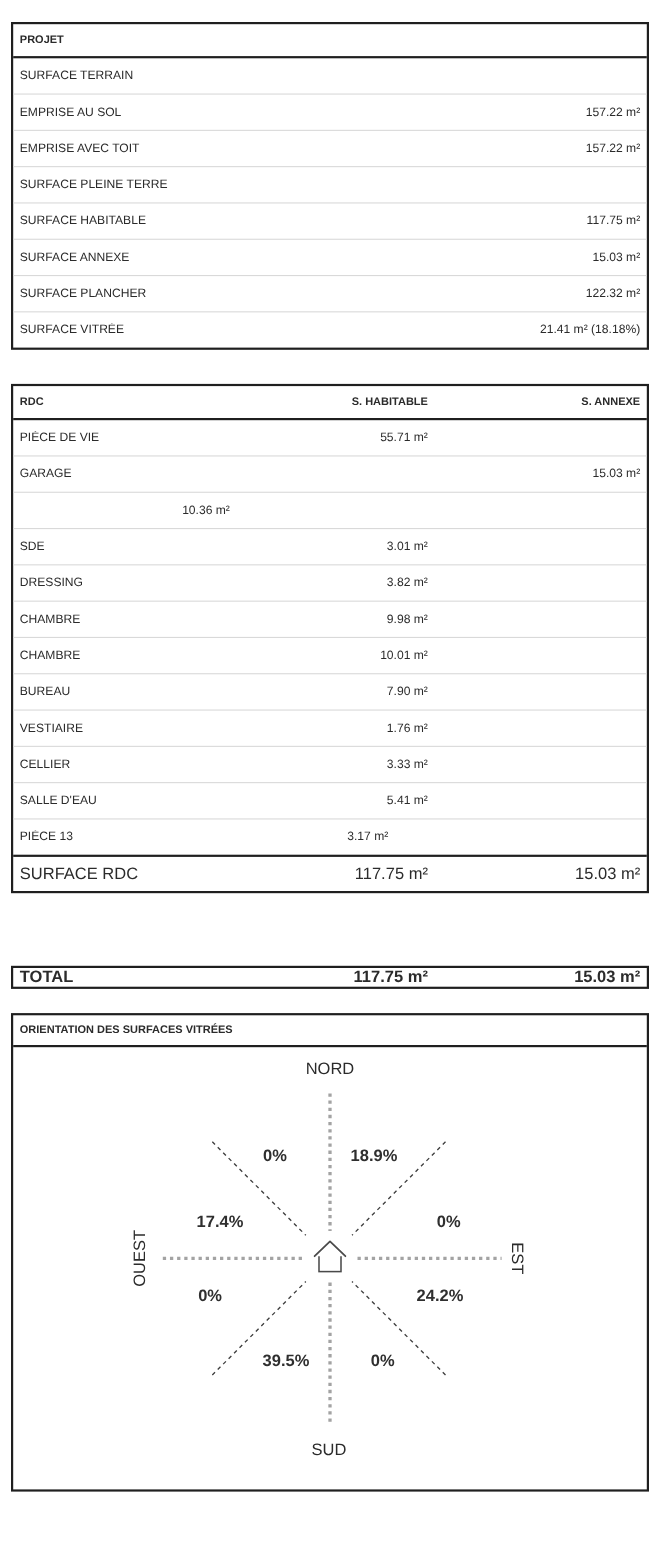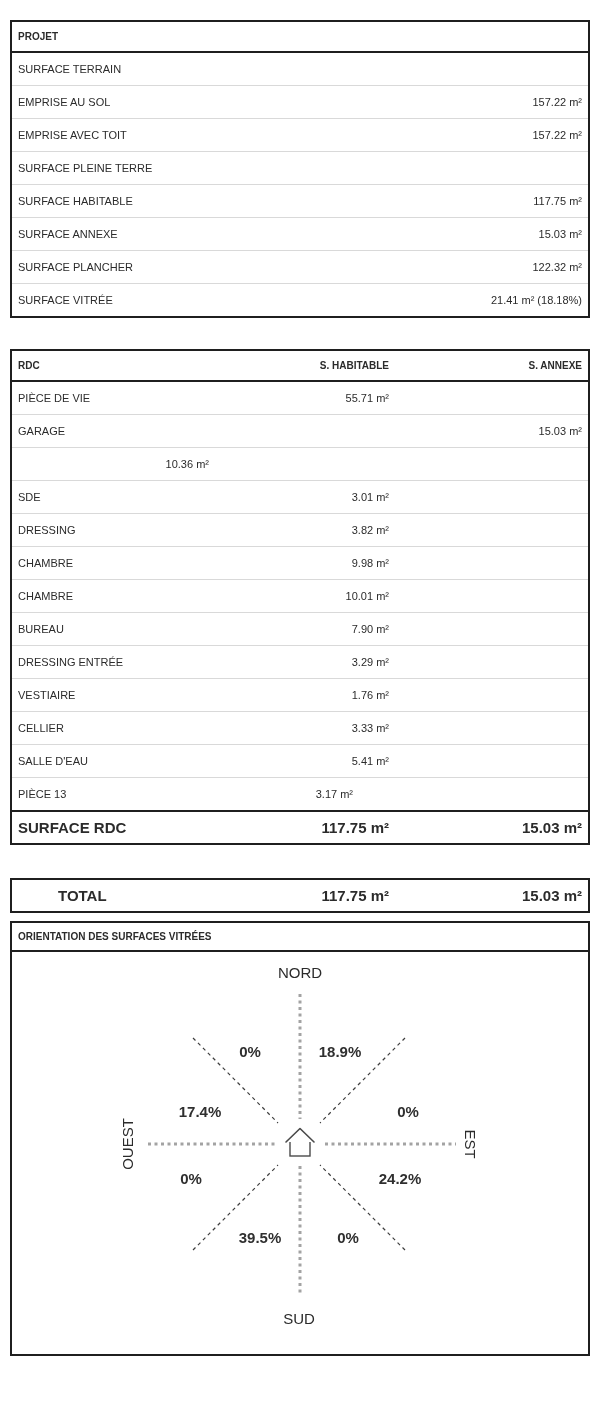--- a/index.html
+++ b/index.html
@@ -23,25 +23,25 @@
   .row{
     display:grid;align-items:center;height:32px;font-size:11px;
     border-bottom:1px solid #d9d9d9;
   }
   .rows .row:last-child{border-bottom:none;gap:36px;}
   .grid2{grid-template-columns:1fr 220px;}
   .grid3{grid-template-columns:1fr 180px 193px;}
   .cell-label{padding-left:6px;overflow:hidden;white-space:nowrap;}
   .cell-val{text-align:right;padding-right:6px;white-space:nowrap;}
   .footer-row{
-    display:grid;align-items:center;height:31px;font-size:15px;font-weight:bold;
+    display:grid;align-items:center;height:31px;font-size:15px;font-weight:normal;
     border-top:2px solid #1f1f1f;
   }
   .single-row{
-    display:grid;align-items:center;height:31px;font-size:15px;font-weight:bold;margin-left:40px;
+    display:grid;align-items:center;height:17px;font-size:15px;font-weight:bold;
   }
   #panel-project{top:20px;}
   #panel-rdc{top:349px;}
   #panel-total{top:878px;}
   #panel-orientation{top:921px;height:435px;}
   #compass-body{width:576px;height:402px;display:block;}
   .dir-label{font-size:15px;fill:#2b2b2b;font-weight:normal;}
   .pct-label{font-size:15px;fill:#2f2f2f;font-weight:bold;}
 </style>
 </head>
@@ -139,25 +139,20 @@
     <span class="cell-val">10.01 m²</span>
     <span class="cell-val"></span>
   </div>
 
   <div class="row grid3">
     <span class="cell-label">BUREAU</span>
     <span class="cell-val">7.90 m²</span>
     <span class="cell-val"></span>
   </div>
 
-  <div class="row grid3">
-    <span class="cell-label">DRESSING ENTRÉE</span>
-    <span class="cell-val">3.29 m²</span>
-    <span class="cell-val"></span>
-  </div>
 
   <div class="row grid3">
     <span class="cell-label">VESTIAIRE</span>
     <span class="cell-val">1.76 m²</span>
     <span class="cell-val"></span>
   </div>
 
   <div class="row grid3">
     <span class="cell-label">CELLIER</span>
     <span class="cell-val">3.33 m²</span>

